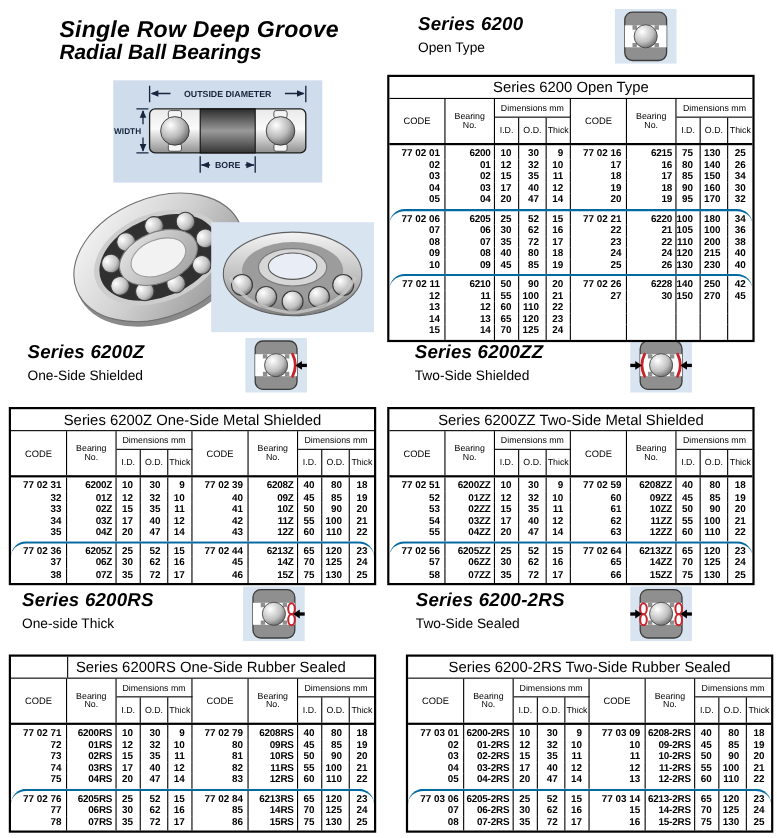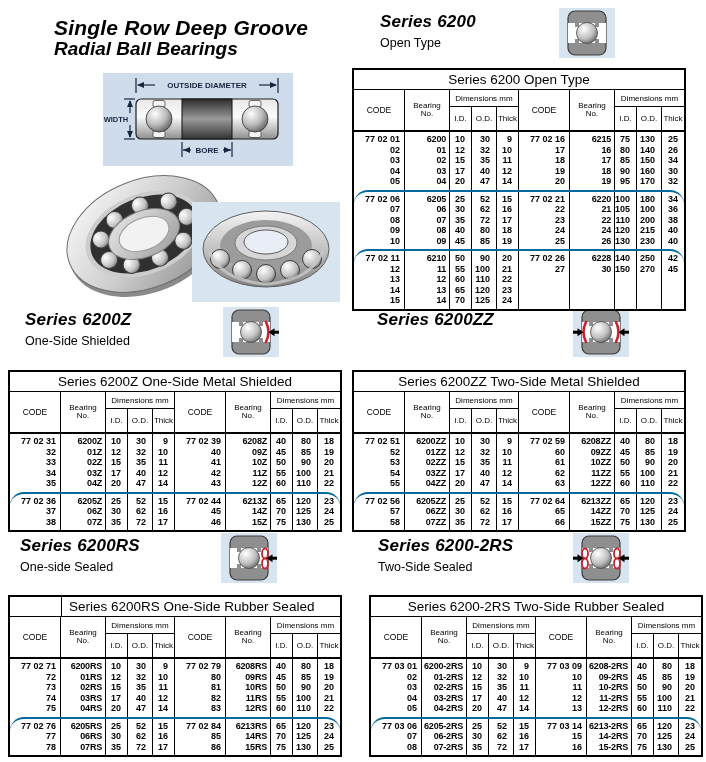--- a/index.html
+++ b/index.html
@@ -223,20 +223,21 @@
       <rect x="9" y="15" width="38" height="20" fill="#fff"></rect>
       <path d="M16 15 v4 h4 v-4 z M36 15 v4 h4 v-4 z M16 35 v-4 h4 v4 z M36 35 v-4 h4 v4 z" fill="#8f8f8f"></path>
       <circle cx="28" cy="25" r="10.5" fill="url(#gz)" stroke="#444" stroke-width=".8"></circle>
       <path d="M43 15 q5 10 0 20" fill="none" stroke="#c8232c" stroke-width="2.6" stroke-linecap="round"></path>
       <rect x="50" y="23.7" width="6" height="3" fill="#000"></rect>
       <path d="M45.5 25.2 l6 -4 v8 z" fill="#000"></path>
     </svg></div>
 
 <div class="abs series-head" style="left:377px;top:310px;width:190px;">
   <div class="st">Series 6200ZZ</div>
+  <div class="ss">Two-Side Shielded</div>
 </div>
 <div class="abs iconbox" style="left:572px;top:307px;"><svg width="58" height="50" viewBox="0 0 56 50">
       <defs>
         <radialGradient id="gzz" cx=".35" cy=".3" r=".85">
           <stop offset="0" stop-color="#fff"></stop>
           <stop offset=".55" stop-color="#c0c0c0"></stop>
           <stop offset="1" stop-color="#4f4f4f"></stop>
         </radialGradient>
       </defs>
       <rect x="0" y="0" width="56" height="50" fill="#d9e4f1"></rect>
@@ -247,21 +248,21 @@
       <path d="M43 15 q5 10 0 20" fill="none" stroke="#c8232c" stroke-width="2.6" stroke-linecap="round"></path>
       <path d="M13 15 q-5 10 0 20" fill="none" stroke="#c8232c" stroke-width="2.6" stroke-linecap="round"></path>
       <rect x="50" y="23.7" width="6" height="3" fill="#000"></rect>
       <path d="M45.5 25.2 l6 -4 v8 z" fill="#000"></path>
       <rect x="0" y="23.7" width="6" height="3" fill="#000"></rect>
       <path d="M10.5 25.2 l-6 -4 v8 z" fill="#000"></path>
     </svg></div>
 
 <div class="abs series-head" style="left:20px;top:536px;width:195px;">
   <div class="st">Series 6200RS</div>
-  <div class="ss">One-side Sealed</div>
+  <div class="ss">One-side Thick</div>
 </div>
 <div class="abs iconbox" style="left:220px;top:533px;"><svg width="58" height="50" viewBox="0 0 56 50">
       <defs>
         <radialGradient id="grs" cx=".35" cy=".3" r=".85">
           <stop offset="0" stop-color="#fff"></stop>
           <stop offset=".55" stop-color="#c0c0c0"></stop>
           <stop offset="1" stop-color="#4f4f4f"></stop>
         </radialGradient>
       </defs>
       <rect x="0" y="0" width="56" height="50" fill="#d9e4f1"></rect>

